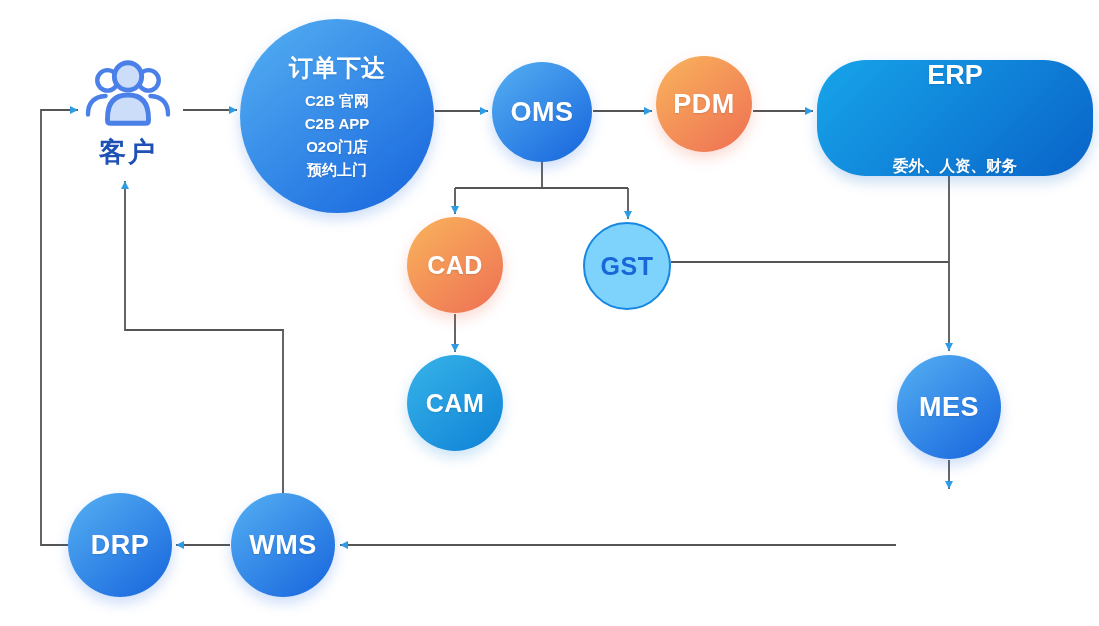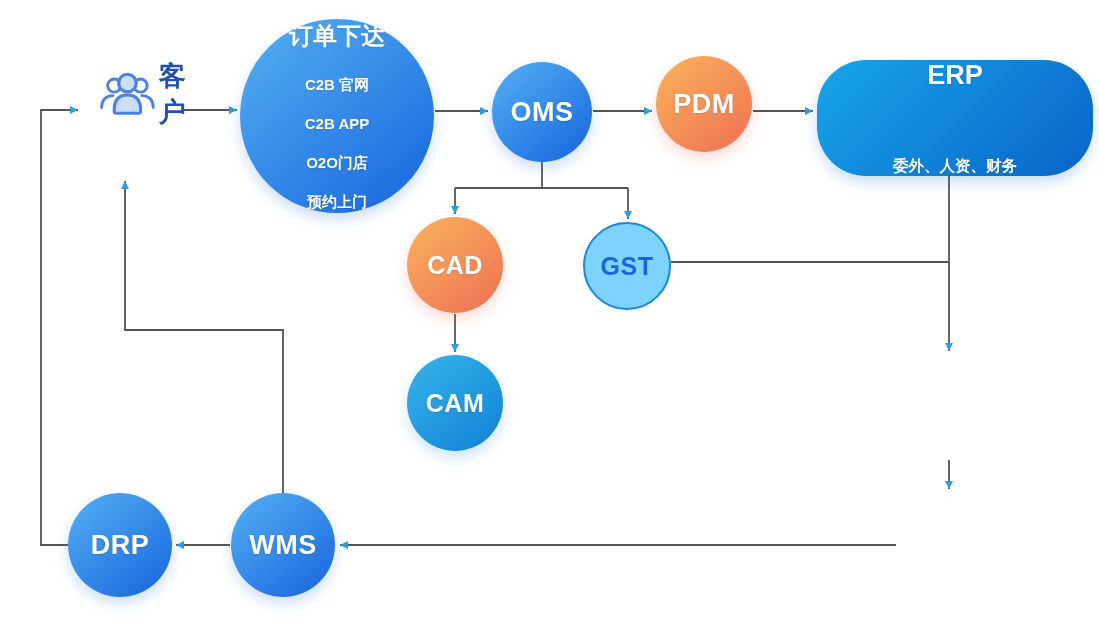--- a/index.html
+++ b/index.html
@@ -12,21 +12,21 @@
     --customer-text:#1E50B5; --icon-stroke:#4A80E8; --icon-fill:#CBDDF8;
     --background:#ffffff;
   }
   html,body{margin:0;padding:0;}
   body{background:var(--background);font-family:"Liberation Sans","DejaVu Sans",sans-serif;}
   .canvas{position:relative;width:1099px;height:626px;background:var(--background);overflow:hidden;}
   .edges{position:absolute;left:0;top:0;z-index:1;}
   .node{position:absolute;z-index:2;display:flex;flex-direction:column;align-items:center;justify-content:center;
         color:#fff;font-weight:700;text-align:center;box-sizing:border-box;}
   .circle{border-radius:50%;}
-  .grad-blue{background:linear-gradient(140deg,var(--blue-light) 0%,var(--blue-dark) 100%);box-shadow:0 6px 14px rgba(22,100,221,.22);gap:16px;}
+  .grad-blue{background:linear-gradient(140deg,var(--blue-light) 0%,var(--blue-dark) 100%);box-shadow:0 6px 14px rgba(22,100,221,.22);}
   .grad-cam{background:linear-gradient(140deg,var(--cam-light) 0%,var(--cam-dark) 100%);box-shadow:0 6px 14px rgba(14,129,214,.22);}
   .grad-orange{background:linear-gradient(140deg,var(--orange-light) 0%,var(--orange-dark) 100%);box-shadow:0 6px 14px rgba(238,111,84,.25);}
   .grad-erp{background:linear-gradient(135deg,var(--erp-light) 0%,var(--erp-dark) 100%);box-shadow:0 6px 14px rgba(9,99,200,.22);}
   .label-lg{font-size:27px;letter-spacing:.5px;text-shadow:0 1px 2px rgba(0,0,0,.12);}
   .label-md{font-size:25px;letter-spacing:.5px;text-shadow:0 1px 2px rgba(0,0,0,.12);}
 
   .n-order{left:240px;top:19px;width:194px;height:194px;}
   .order-title{font-size:24px;margin-bottom:5px;text-shadow:0 1px 2px rgba(0,0,0,.12);}
   .order-line{font-size:15px;line-height:23px;text-shadow:0 1px 2px rgba(0,0,0,.12);}
 
@@ -38,21 +38,21 @@
 
   .n-cad{left:407px;top:217px;width:96px;height:96px;}
   .n-gst{left:583px;top:222px;width:88px;height:88px;background:#7dd3fc;border:2.5px solid var(--gst-border);color:var(--gst-text);}
   .n-gst .label-md{text-shadow:none;}
   .n-cam{left:407px;top:355px;width:96px;height:96px;}
   .n-mes{left:897px;top:355px;width:104px;height:104px;}
   .n-ups{left:897px;top:492px;width:106px;height:106px;}
   .n-wms{left:231px;top:493px;width:104px;height:104px;}
   .n-drp{left:68px;top:493px;width:104px;height:104px;}
 
-  .customer-node{position:absolute;left:96px;top:54px;width:100px;z-index:2;display:flex;flex-direction:row;align-items:center;}
+  .customer-node{position:absolute;left:78px;top:54px;width:100px;z-index:2;display:flex;flex-direction:column;align-items:center;}
   .customer-label{font-size:27px;font-weight:700;color:var(--customer-text);letter-spacing:2px;margin-top:-2px;}
 </style>
 </head>
 <body>
 
 <div class="canvas">
 
   <svg class="edges" width="1099" height="626" viewBox="0 0 1099 626">
     <defs>
       <marker id="arr" viewBox="0 0 8 8" refX="8" refY="4" markerWidth="8" markerHeight="8" markerUnits="userSpaceOnUse" orient="auto">
@@ -119,20 +119,23 @@
   </div>
 
   <div class="node circle n-gst">
     <span class="label-md">GST</span>
   </div>
 
   <div class="node circle grad-cam n-cam">
     <span class="label-md">CAM</span>
   </div>
 
+  <div class="node circle grad-blue n-mes">
+    <span class="label-lg">MES</span>
+  </div>
 
 
   <div class="node circle grad-blue n-wms">
     <span class="label-lg">WMS</span>
   </div>
 
   <div class="node circle grad-blue n-drp">
     <span class="label-lg">DRP</span>
   </div>
 

